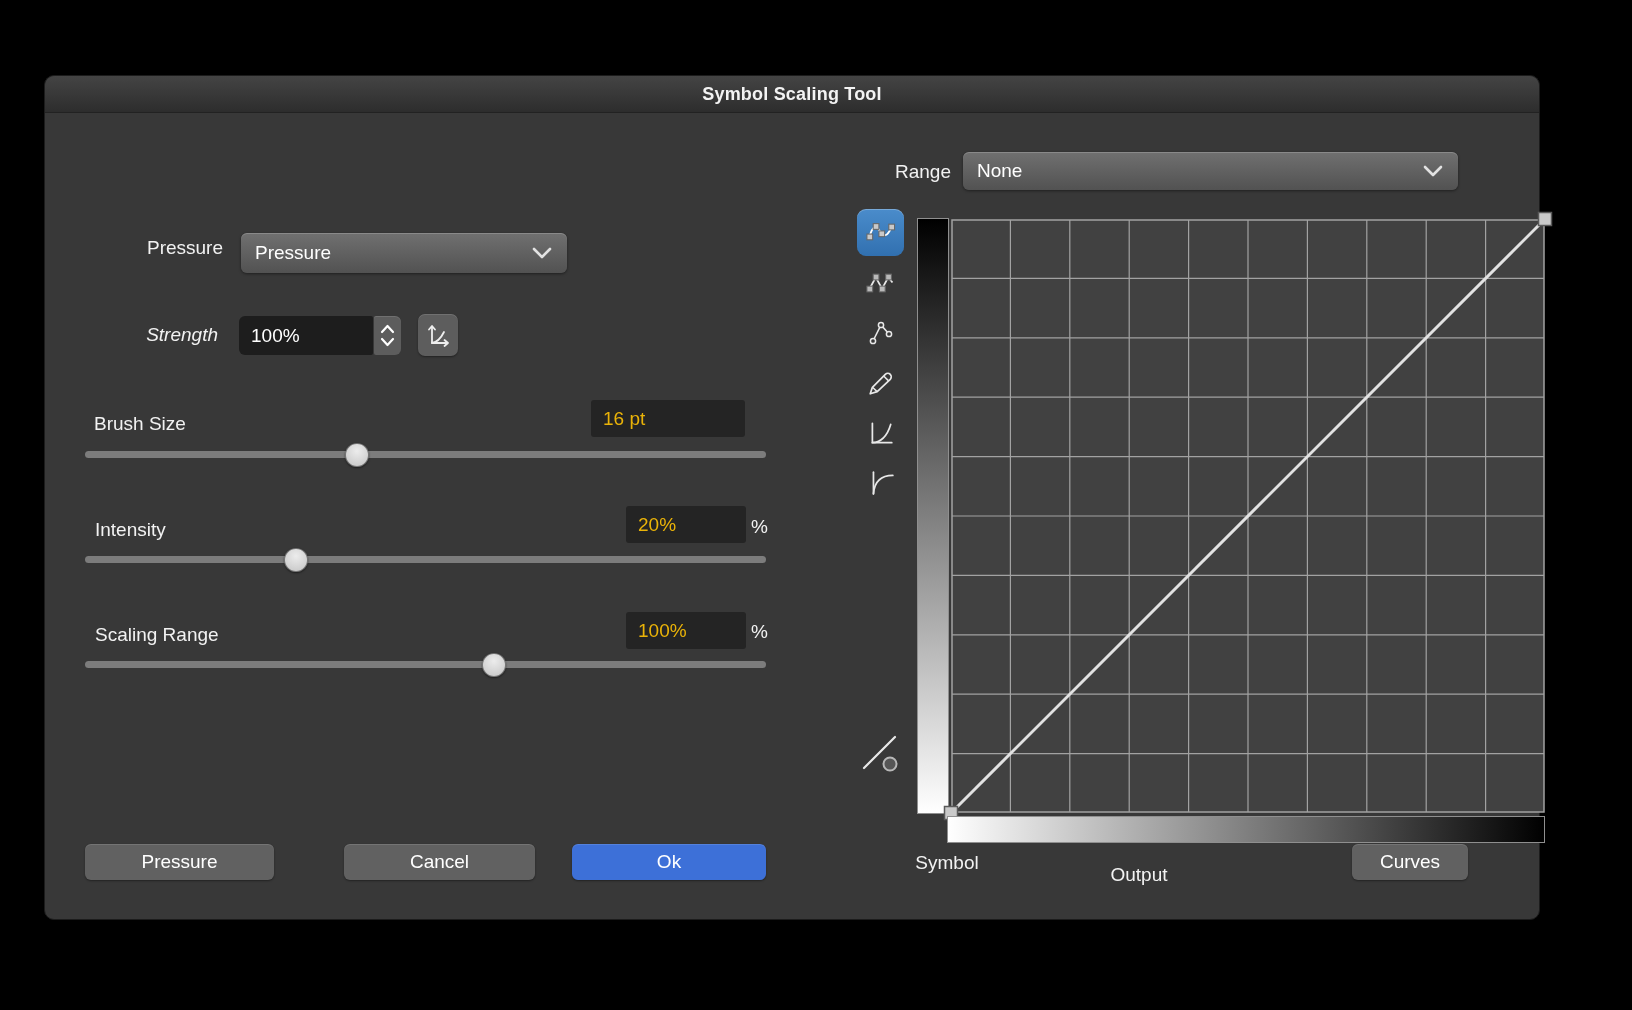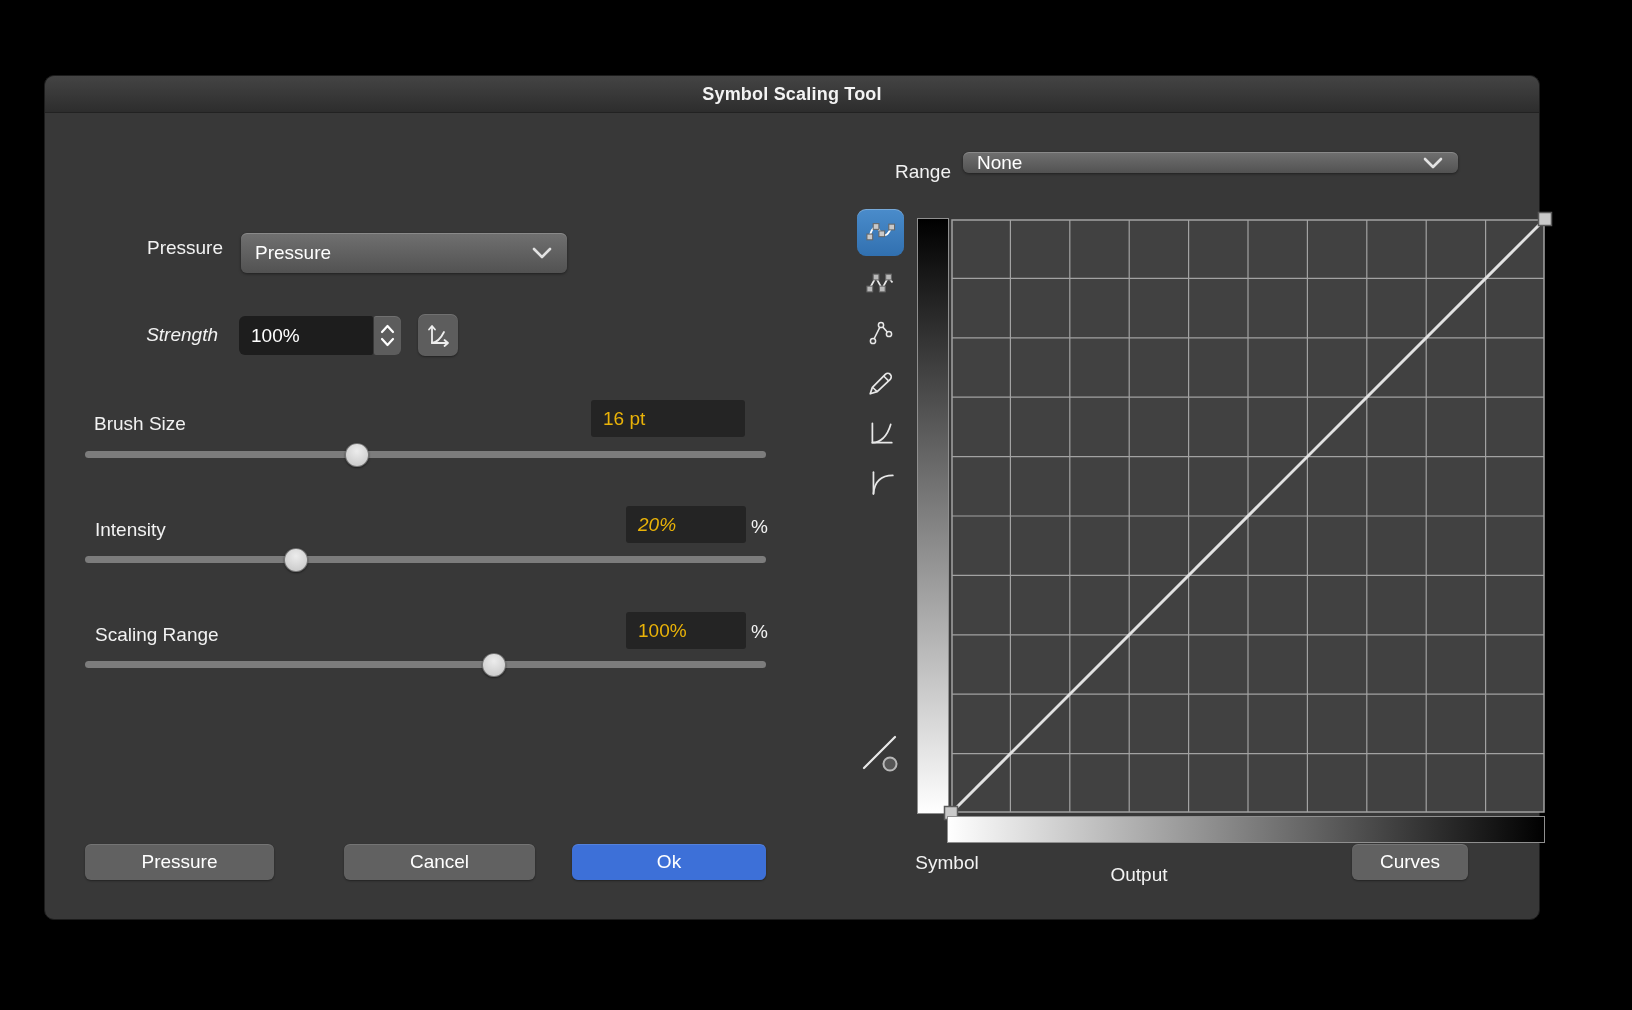--- a/index.html
+++ b/index.html
@@ -126,21 +126,21 @@
 
     <div class="label" style="left:49px;top:334px;">Brush Size</div>
     <div class="valuebox" style="left:546px;top:324px;width:154px;height:37px;">
       <span>16 pt</span>
     </div>
     <div class="slider" style="left:40px;top:375px;width:681px;">
       <div class="thumb" style="left: calc(40% - 12px);"></div>
     </div>
 
     <div class="label" style="left:50px;top:440px;">Intensity</div>
-    <div class="valuebox" style="left:581px;top:430px;width:120px;height:37px;font-style:italic;">
+    <div class="valuebox" style="left:581px;top:430px;width:120px;height:37px;">
       <span>20%</span>
     </div>
     <span class="pct" style="left:706px;top:440px;">%</span>
     <div class="slider" style="left:40px;top:480px;width:681px;">
       <div class="thumb" style="left: calc(31% - 12px);"></div>
     </div>
 
     <div class="label" style="left:50px;top:545px;">Scaling Range</div>
     <div class="valuebox" style="left:581px;top:536px;width:120px;height:37px;">
       <span>100%</span>
@@ -148,21 +148,21 @@
     <span class="pct" style="left:706px;top:545px;">%</span>
     <div class="slider" style="left:40px;top:585px;width:681px;">
       <div class="thumb" style="left: calc(60% - 12px);"></div>
     </div>
 
     <button class="btn" style="left:40px;top:768px;width:189px;">Pressure</button>
     <button class="btn" style="left:299px;top:768px;width:191px;">Cancel</button>
     <button class="btn primary" id="ok-btn" style="left: 527px; top: 768px; width: 194px; background: rgb(61, 112, 216);">Ok</button>
 
     <div class="label r" style="left:700px;top:82px;width:206px;">Range</div>
-    <div class="dropdown" style="left:918px;top:76px;width:495px;height:21px;">
+    <div class="dropdown" style="left:918px;top:76px;width:495px;height:38px;">
       <span>None</span>
       <svg class="chev" width="22" height="14" viewBox="0 0 22 14">
         <polyline points="3,3 11,11 19,3" fill="none" stroke="#e2e2e2" stroke-width="2.6" stroke-linecap="round" stroke-linejoin="round"></polyline>
       </svg>
     </div>
 
     <div class="toolcell selected" style="left:812px;top:133px;">
       <svg width="30" height="25" viewBox="0 0 28 24">
         <path d="M3,16 C6,5 10,5 13,11 C16,17 20,16 24,7" fill="none" stroke="#ffffff" stroke-width="1.8"></path>
         <g fill="#c9c9c9" stroke="#666" stroke-width="1">

